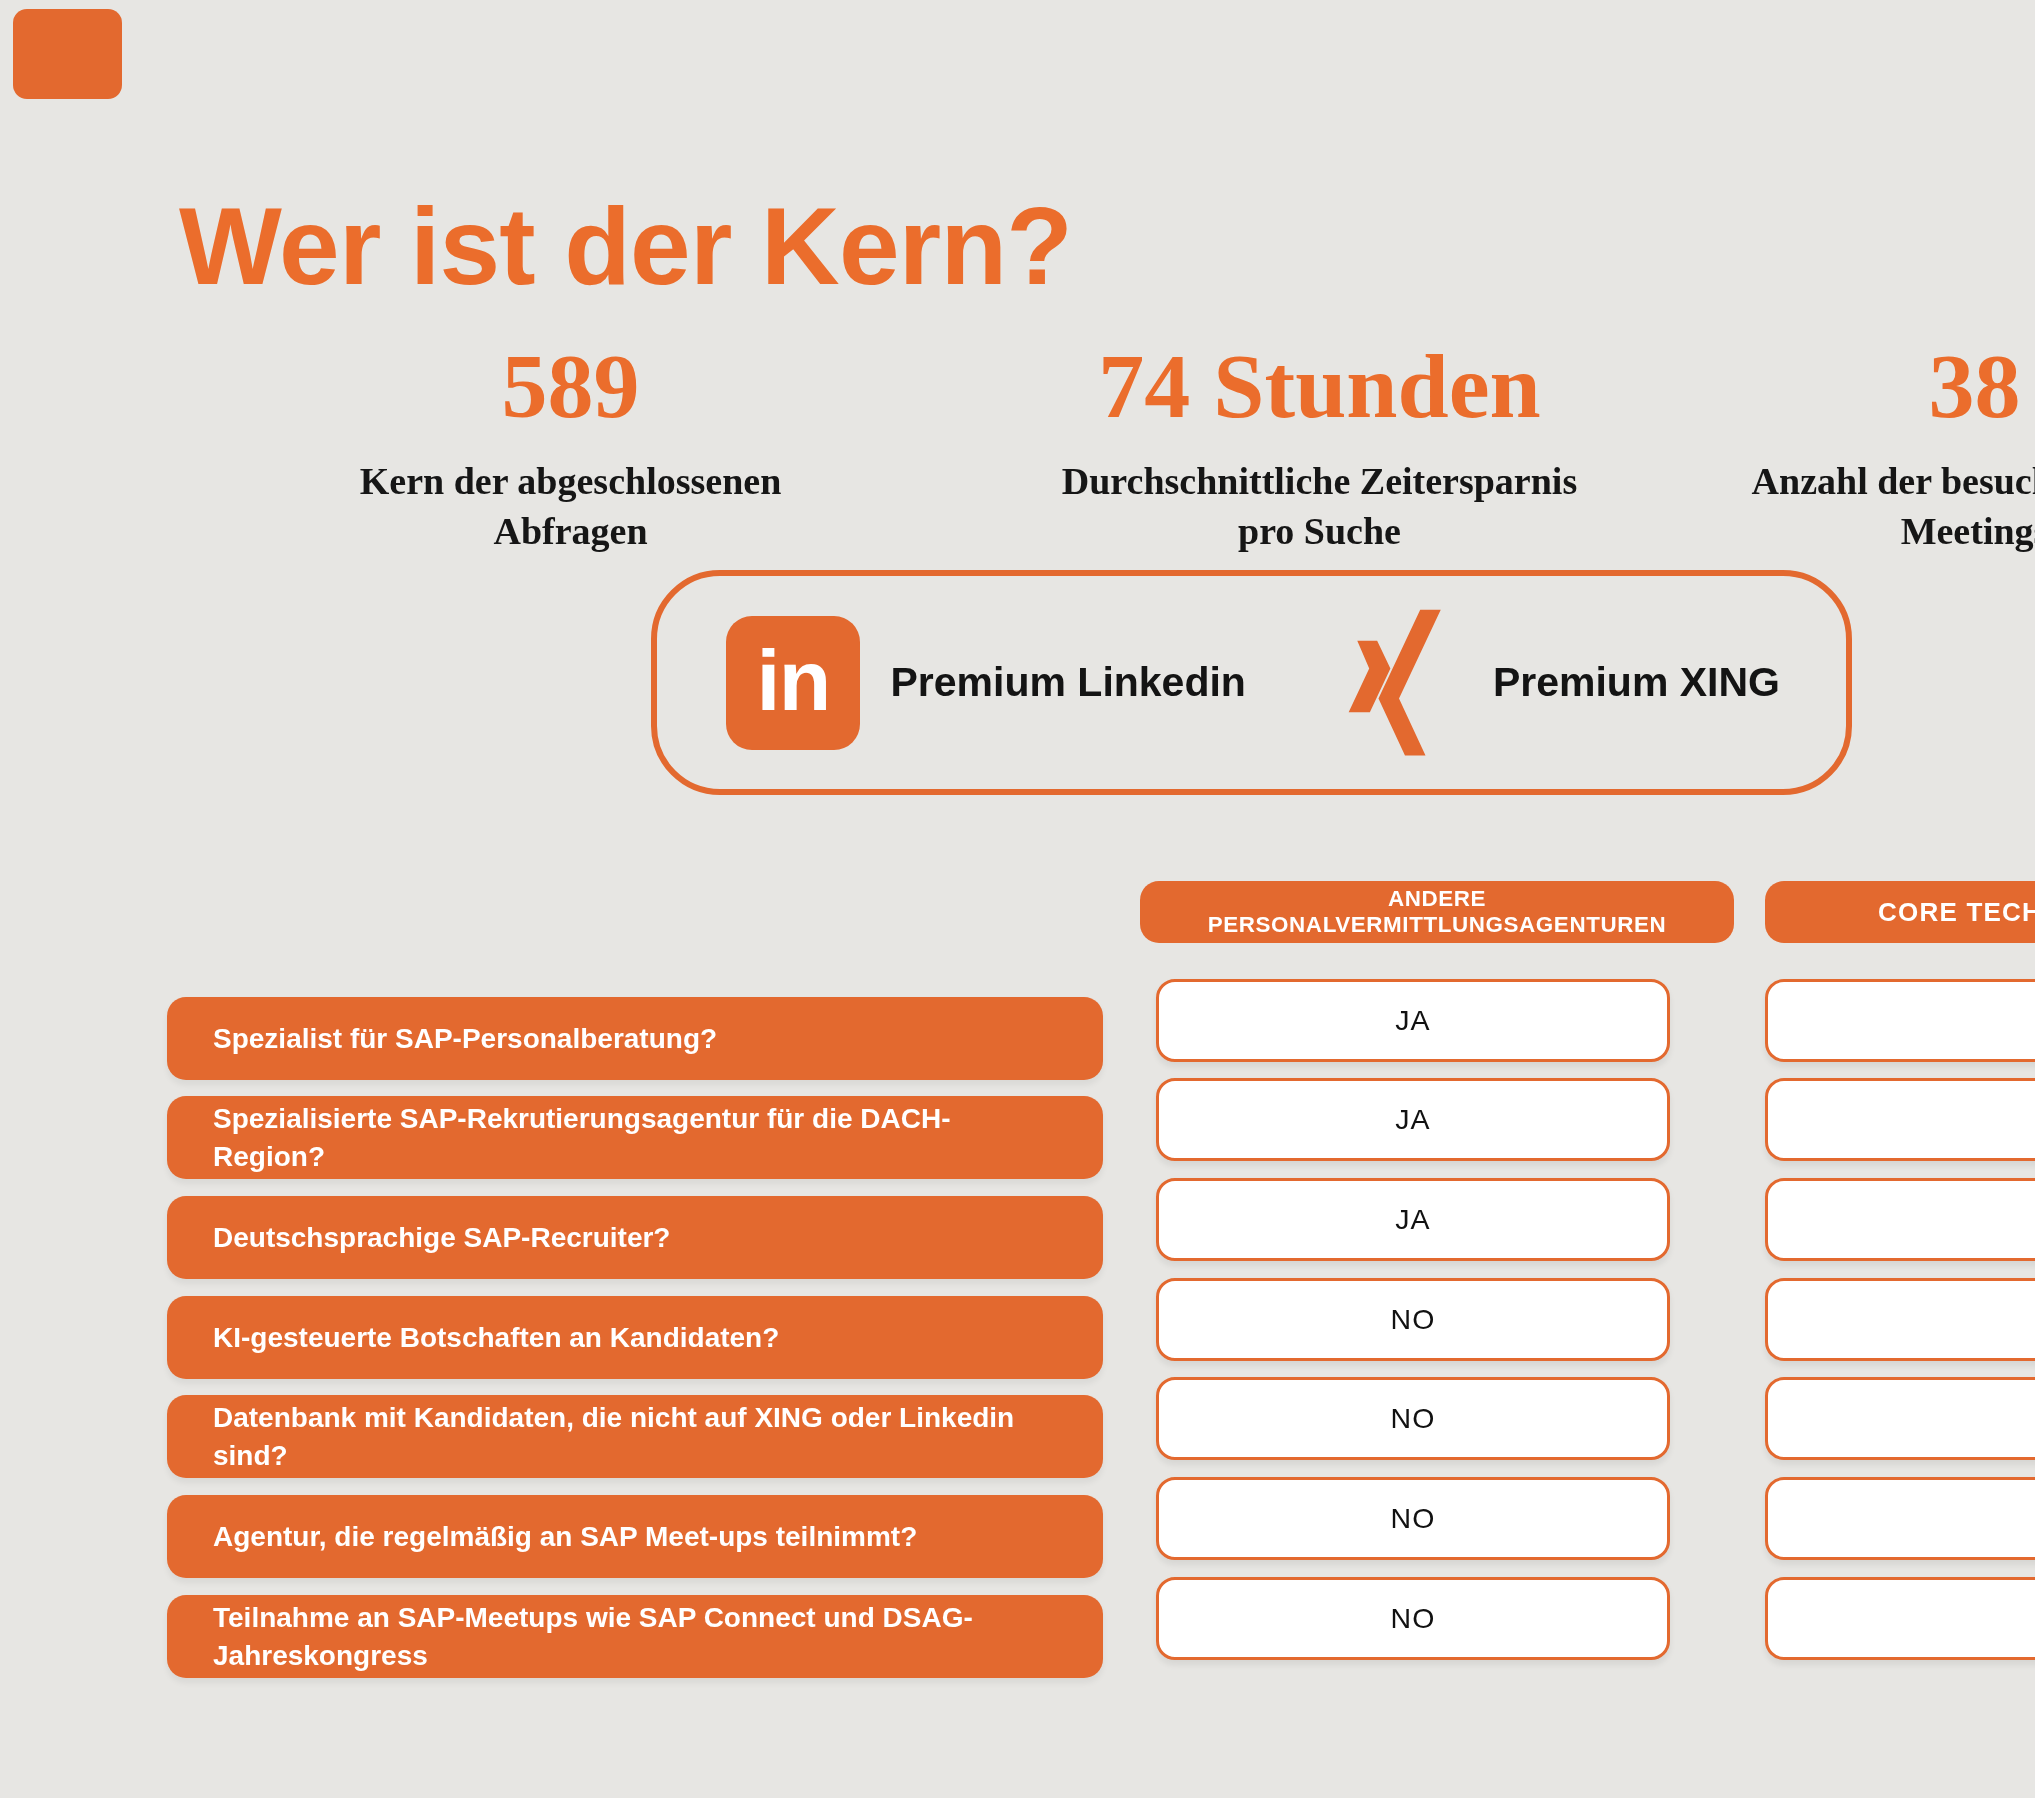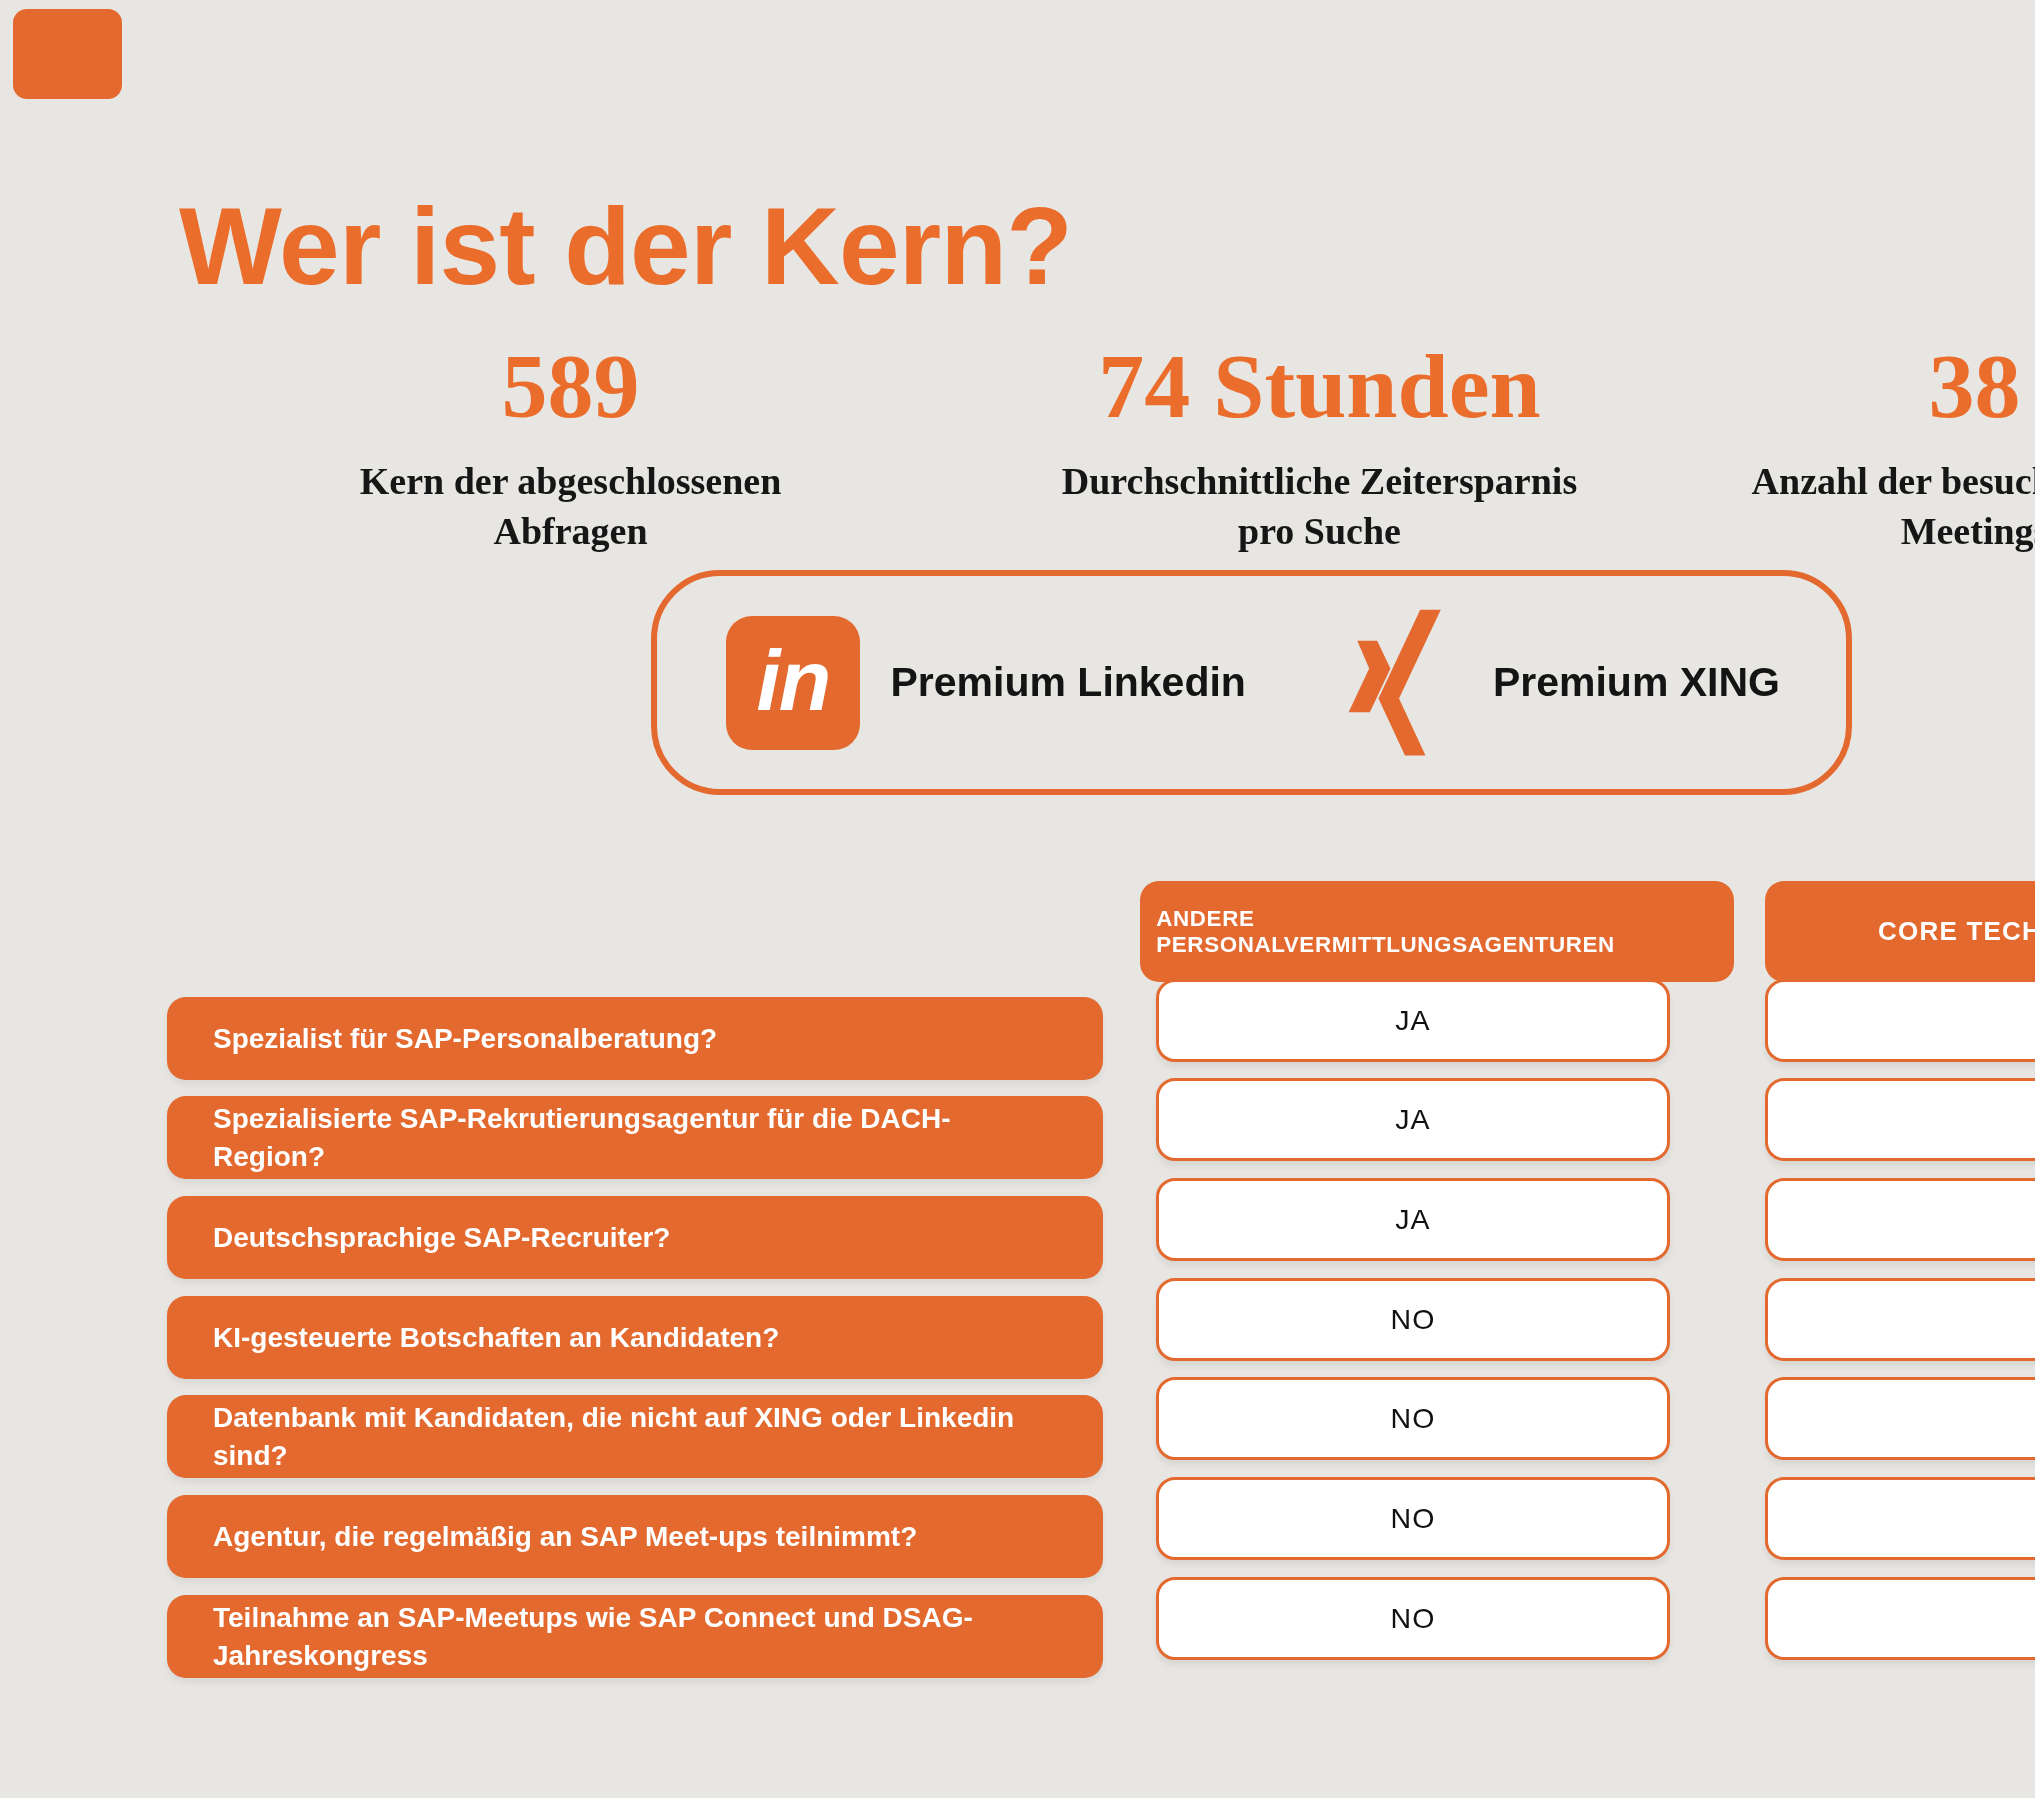--- a/index.html
+++ b/index.html
@@ -34,32 +34,32 @@
     border:6.5px solid #E3692F;border-radius:69px;
     display:flex;align-items:center;box-sizing:border-box;
     padding-left:69px;
   }
   .li-icon{
     width:134px;height:134px;background:#E3692F;border-radius:26px;
     display:flex;align-items:center;justify-content:center;flex:0 0 auto;
   }
   .li-icon span{
     color:#ffffff;font-size:86px;font-weight:800;line-height:1;
-    letter-spacing:-1.6px;margin-top:-4.1px;font-style:italic;
+    letter-spacing:-1.6px;margin-top:-4.1px;
   }
   .badge-label{
     font-size:41px;font-weight:600;color:#141414;margin-left:30.5px;white-space:nowrap;
   }
   .xing-icon{margin-left:102px;flex:0 0 auto;display:block;}
   .badge-label.second{margin-left:39px;}
   
   .col-header{
-    position:absolute;top:881px;height:101px;background:#E3692F;border-radius:19px;
+    position:absolute;top:881px;height:62px;background:#E3692F;border-radius:19px;
     display:flex;align-items:center;justify-content:center;
-    color:#ffffff;box-sizing:border-box;padding:0 16.3px;
+    color:#ffffff;box-sizing:border-box;padding:0 16.3px;text-align:center;
   }
   .col-header.mid{left:1140px;width:594px;font-size:22.4px;font-weight:700;letter-spacing:0.6px;}
   .col-header.right{left:1765px;width:601px;font-size:26px;font-weight:800;letter-spacing:1.2px;}
   .trow{position:absolute;left:0;width:2544px;height:83px;}
   .qbar{
     position:absolute;left:167px;width:936px;height:100%;
     background:#E3692F;border-radius:19px;
     display:flex;align-items:center;box-sizing:border-box;
     padding:0 41px 0 46px;
     color:#ffffff;font-size:28px;font-weight:600;line-height:1.35;

